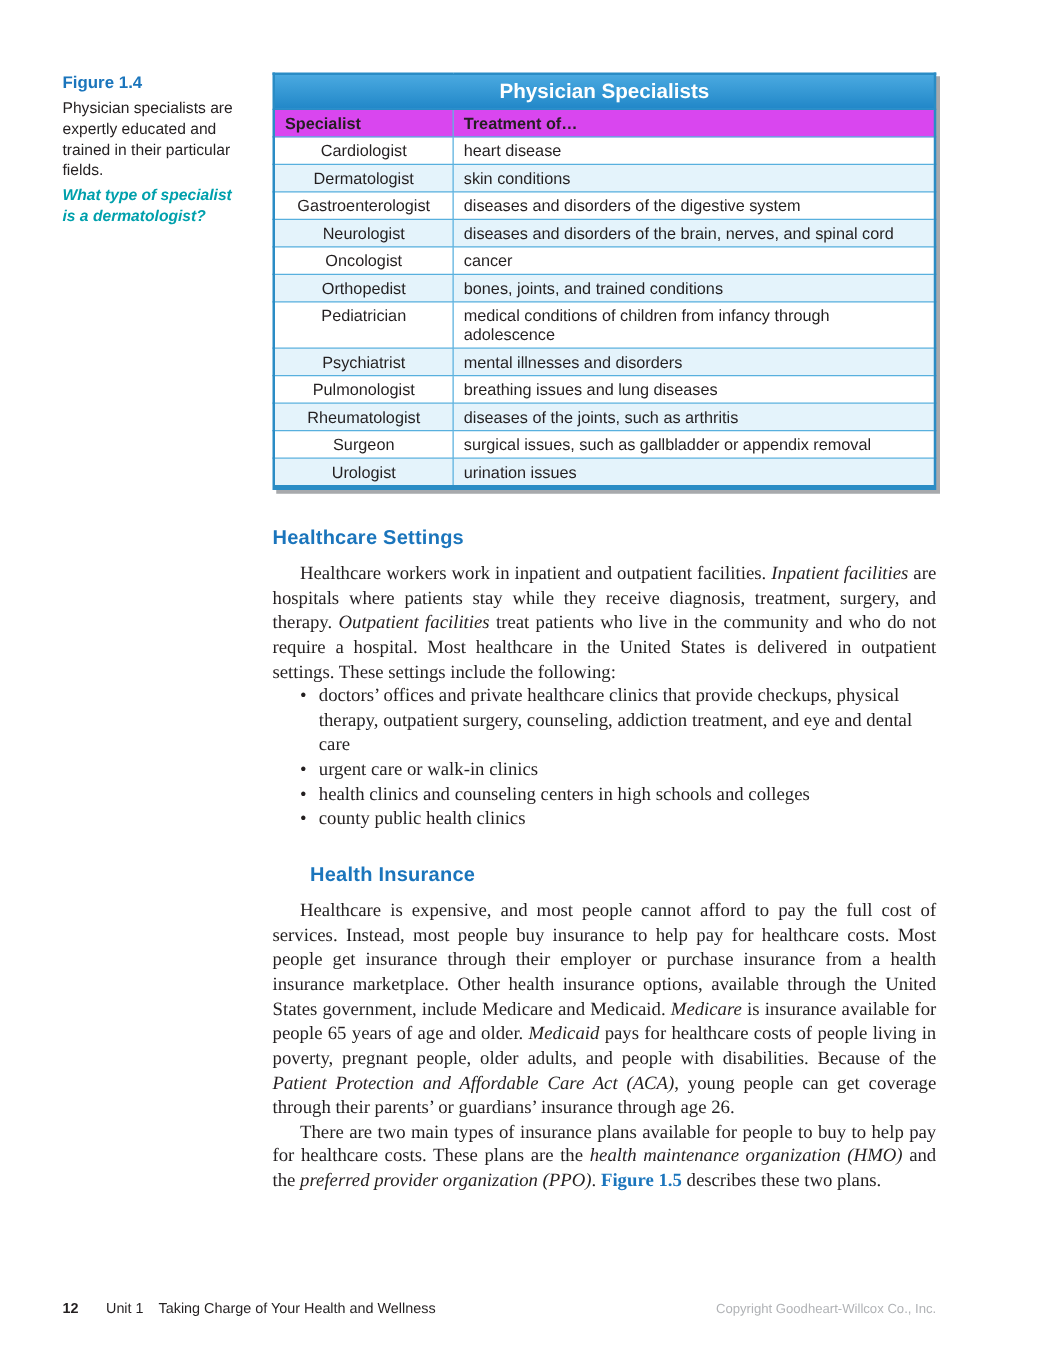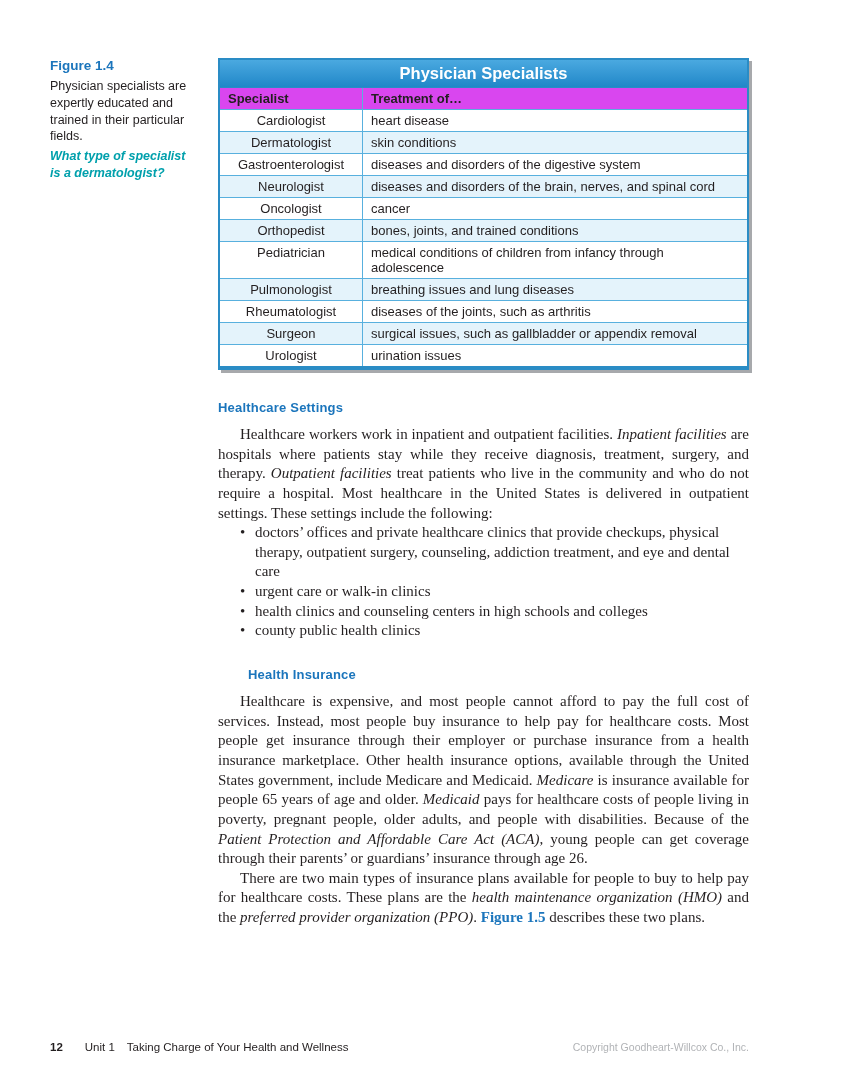--- a/index.html
+++ b/index.html
@@ -44,21 +44,21 @@
     padding:3px 8px;border:1px solid #58b0de;font-size:13px;
   }
   tbody td{padding:3px 8px;border:1px solid #58b0de;vertical-align:top;}
   tbody td:first-child{width:126px;text-align:center;}
   tbody tr:nth-child(odd){background:#ffffff;}
   tbody tr:nth-child(even){background:#e4f3fb;}
 
   
   h2.section-heading{
     font-family:"Liberation Sans", sans-serif;
-    color:#1b75bc;font-size:13px;font-weight:bold;
+    color:#1b75bc;font-size:16px;font-weight:bold;
     margin:30px 0 10px 0;letter-spacing:0.2px;
   }
   h2.second{margin-top:26px;margin-left:30px;}
   p.body{
     font-size:15px;line-height:1.31;margin:0;
     text-align:justify;
   }
   p.indent{text-indent:22px;}
   .seg-italic{font-style:italic;}
   .seg-figref{color:#1b75bc;font-weight:bold;}
@@ -128,20 +128,24 @@
           </tr>
           <tr>
             <td>Orthopedist</td>
             <td>bones, joints, and trained conditions</td>
           </tr>
           <tr>
             <td>Pediatrician</td>
             <td>medical conditions of children from infancy through adolescence</td>
           </tr>
           <tr>
+            <td>Psychiatrist</td>
+            <td>mental illnesses and disorders</td>
+          </tr>
+          <tr>
             <td>Pulmonologist</td>
             <td>breathing issues and lung diseases</td>
           </tr>
           <tr>
             <td>Rheumatologist</td>
             <td>diseases of the joints, such as arthritis</td>
           </tr>
           <tr>
             <td>Surgeon</td>
             <td>surgical issues, such as gallbladder or appendix removal</td>

